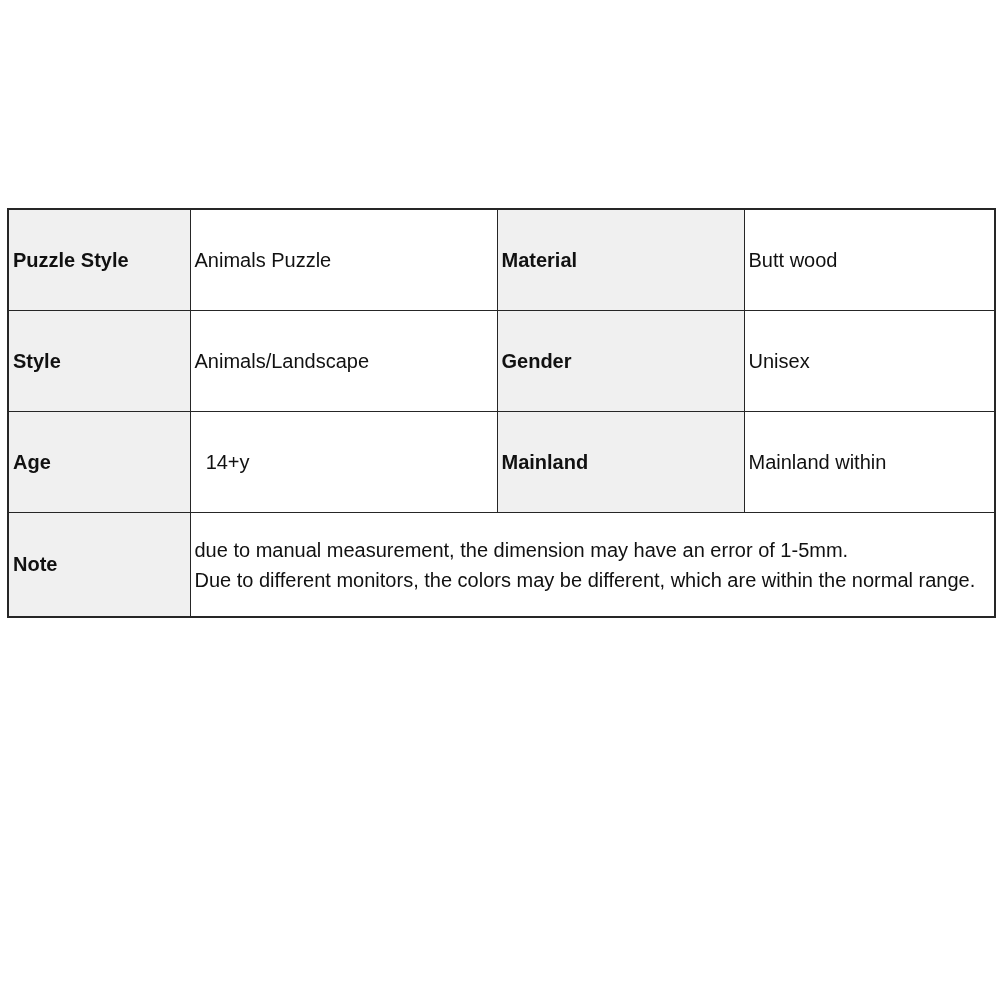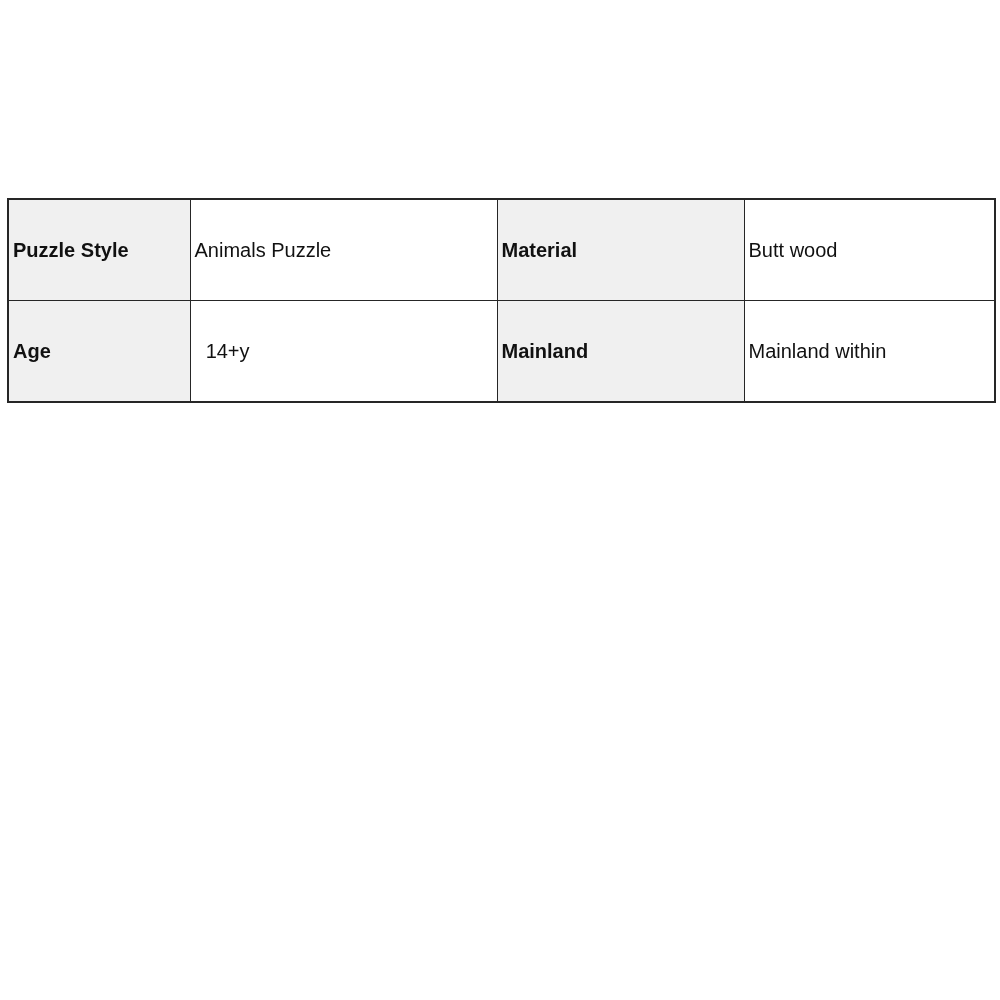--- a/index.html
+++ b/index.html
@@ -13,21 +13,21 @@
   .canvas {
     position: relative;
     width: 1000px;
     height: 1000px;
     background: #ffffff;
     overflow: hidden;
   }
   table.spec-table {
     position: absolute;
     left: 7px;
-    top: 198px;
+    top: 208px;
     width: 987px;
     border-collapse: collapse;
     table-layout: fixed;
     font-size: 20px;
     color: #111111;
     border: 2.5px solid var(--border-color, #262626);
   }
   table.spec-table td {
     border: 1.5px solid var(--border-color, #262626);
     vertical-align: middle;
@@ -63,20 +63,31 @@
       <col style="width:251px">
     </colgroup>
     <tbody>
       <tr>
         <td class="label">Puzzle Style</td>
         <td class="value">Animals Puzzle</td>
         <td class="label">Material</td>
         <td class="value">Butt wood</td>
       </tr>
       <tr>
+        <td class="label">Style</td>
+        <td class="value">Animals/Landscape</td>
+        <td class="label">Gender</td>
+        <td class="value">Unisex</td>
+      </tr>
+      <tr>
         <td class="label">Age</td>
         <td class="value">  14+y</td>
         <td class="label">Mainland</td>
         <td class="value">Mainland within</td>
+      </tr>
+      <tr class="last-row">
+        <td class="label">Note</td>
+        <td class="value note-value" colspan="3">due to manual measurement, the dimension may have an error of 1-5mm.
+Due to different monitors, the colors may be different, which are within the normal range.</td>
       </tr>
     </tbody>
   </table>
 </div>
 
 </body></html>

